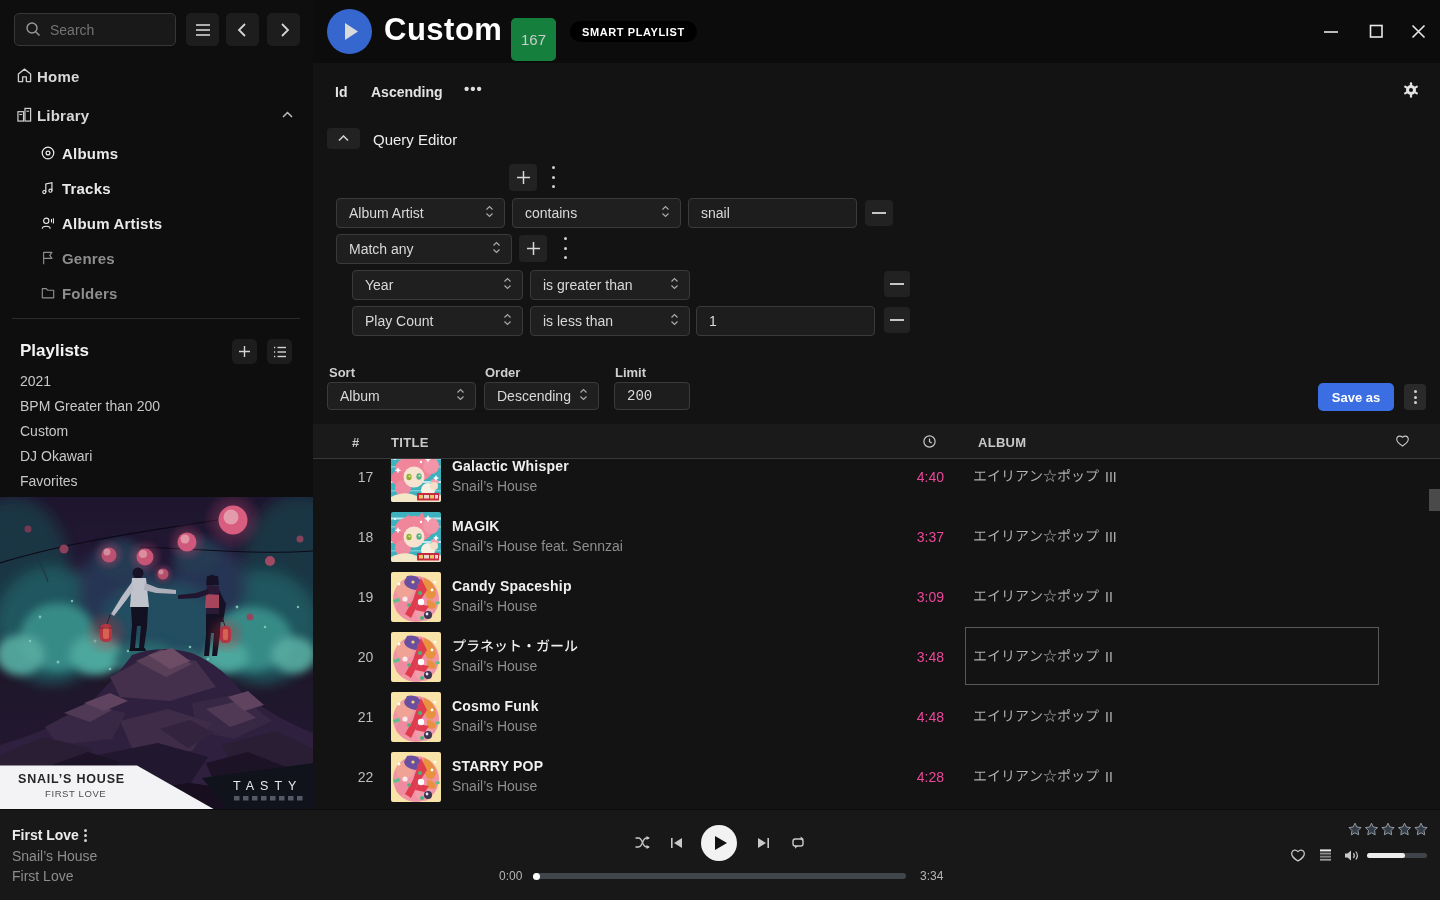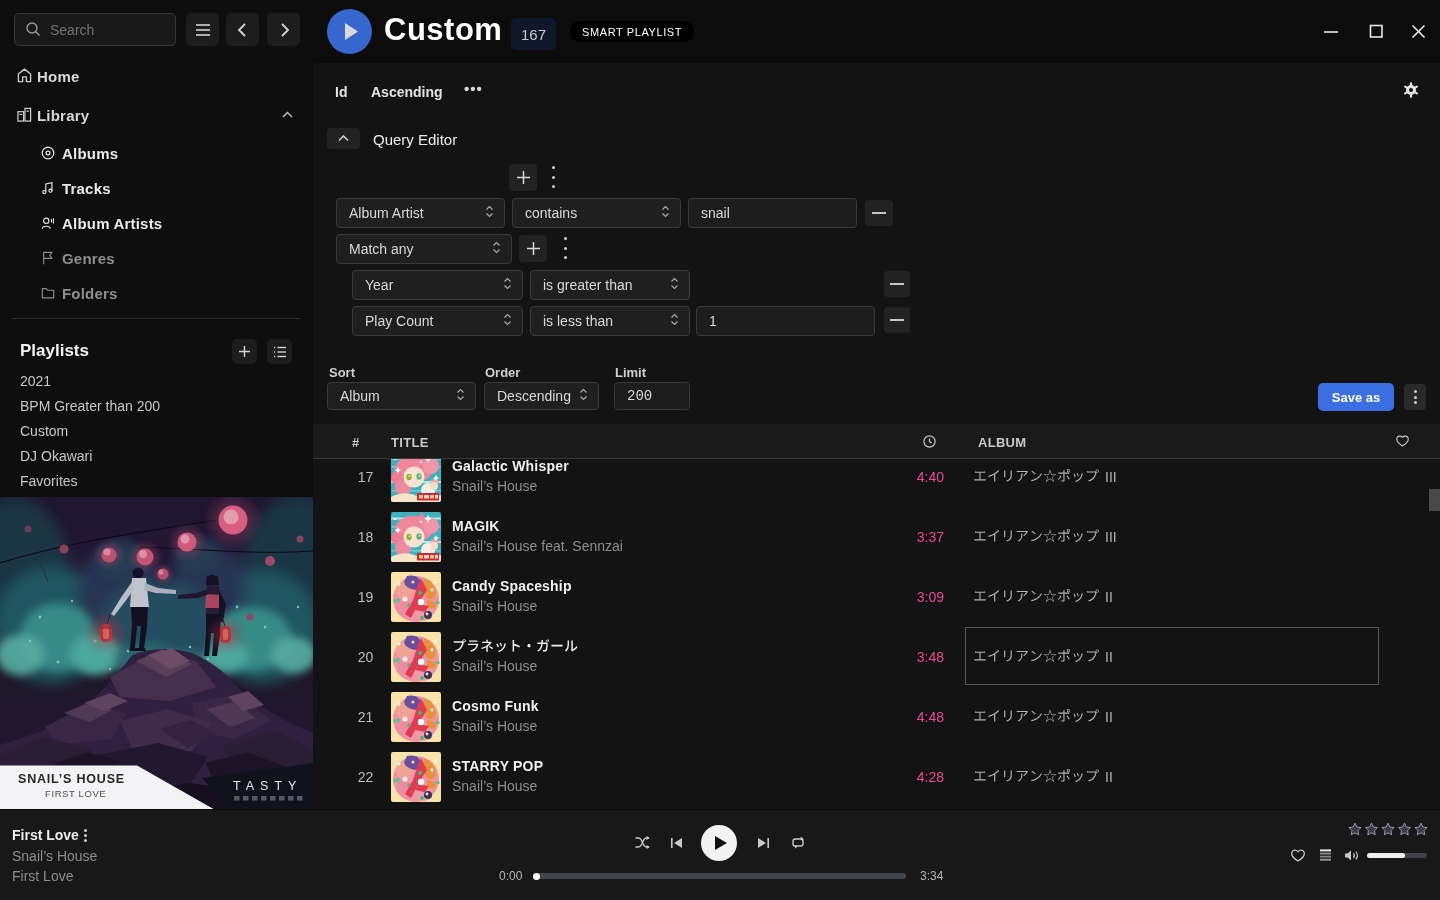--- a/index.html
+++ b/index.html
@@ -20,22 +20,22 @@
   .dim { color:#8e8e8e; }
   #sep { position:absolute; left:12px; top:318px; width:288px; height:1px; background:#2c2c2c; }
   .pl-item { position:absolute; left:20px; font-size:14px; color:#c7c7c7; }
 
   
   #main { position:absolute; left:313px; top:0; width:1127px; height:810px; background:#131313; }
   #mainhead { position:absolute; left:0; top:0; width:1127px; height:63px; background:#0c0c0c; }
   #playbtn { position:absolute; left:14px; top:9px; width:45px; height:45px; border-radius:50%; background:#3667cf; }
   #playbtn svg { position:absolute; left:0; top:0; }
   #ptitle { position:absolute; left:71px; top:12px; font-size:31px; font-weight:800; color:#fff; letter-spacing:.5px; }
-  #pcount { position:absolute; left:198px; top:18px; width:45px; height:32px; background:#0f172a; border-radius:5px; color:#cdcdcd; font-size:15px; display:flex; align-items:center; justify-content:center; }
-  #ppill { position:absolute; left:257px; top:21px; height:21px; padding:0 12px; background:#000; border-radius:11px; color:#fff; font-size:11px; font-weight:400; letter-spacing:.6px; display:flex; align-items:center; }
+  #pcount { position:absolute; left:198px; top:18px; width:45px; height:43px; background:#15803d; border-radius:5px; color:#cdcdcd; font-size:15px; display:flex; align-items:center; justify-content:center; }
+  #ppill { position:absolute; left:257px; top:21px; height:21px; padding:0 12px; background:#000; border-radius:11px; color:#fff; font-size:11px; font-weight:700; letter-spacing:.6px; display:flex; align-items:center; }
   .winbtn { position:absolute; top:24px; width:15px; height:15px; }
 
   
   #toolbar-id { position:absolute; left:22px; top:84px; font-size:14px; font-weight:700; color:#e3e3e3; }
   #toolbar-asc { position:absolute; left:58px; top:84px; font-size:14px; font-weight:700; color:#e3e3e3; }
   #toolbar-dots { position:absolute; left:151px; top:80px; color:#dcdcdc; font-size:15px; font-weight:700; letter-spacing:1px;}
   #gear { position:absolute; left:1090px; top:82px; }
 
   
   .qbtn { position:absolute; background:#222; border-radius:4px; display:flex; align-items:center; justify-content:center; }

